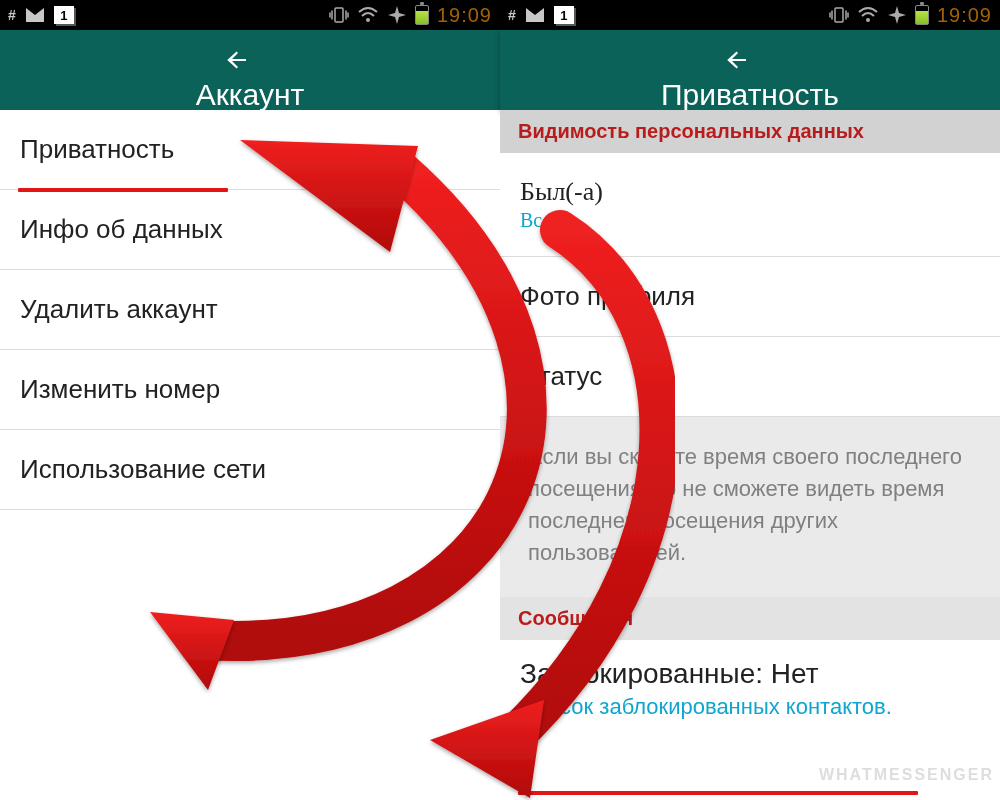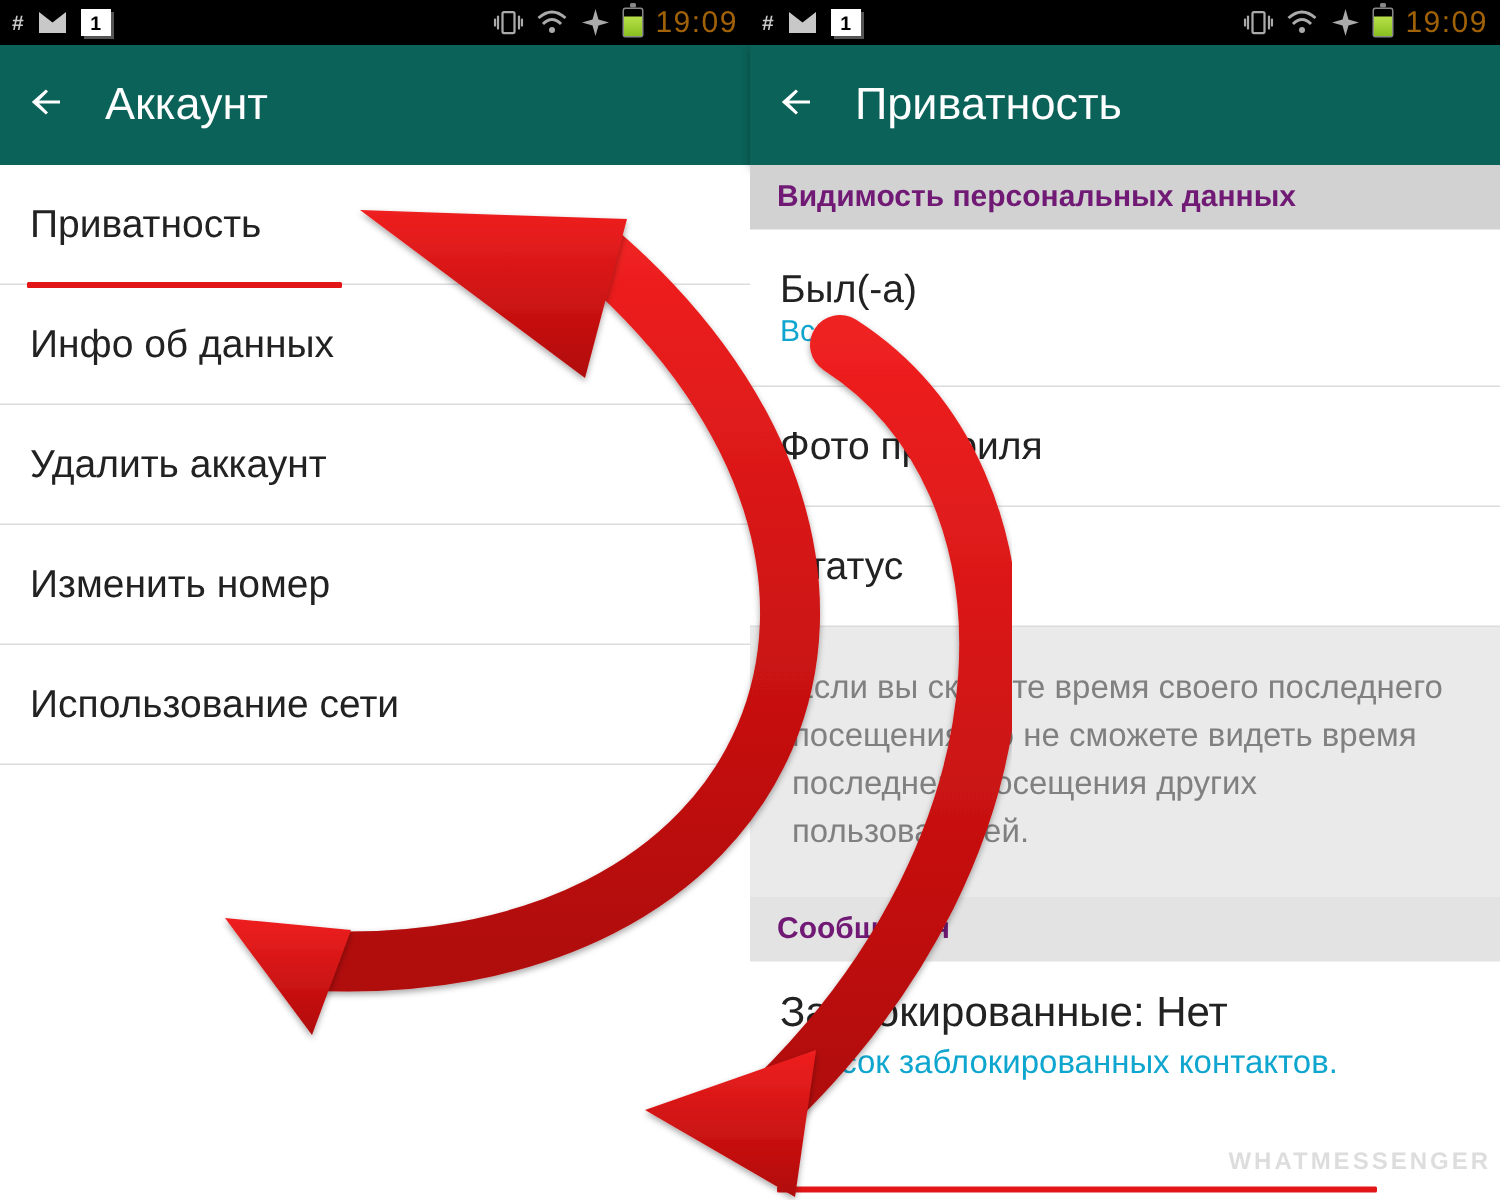--- a/index.html
+++ b/index.html
@@ -36,42 +36,43 @@
     .battery-fill { width:100%; height:75%; background: linear-gradient(#b8e04a,#88c020);}
     .vibrate-icon svg, .wifi-icon svg, .plane-icon svg { display:block; }
 
     
     .app-header {
       height: 80px;
       background: #0b6258;
       color: #fff;
       display: flex;
       align-items: center;
-      padding: 4px 18px;
+      padding: 16px 18px;
       box-shadow: 0 2px 6px rgba(0,0,0,.3);
+      flex-direction: column;
     }
     .back-arrow { margin-right: 24px; cursor: pointer; }
     .header-title { font-size: 30px; font-weight: 400; }
 
     
     .content { flex:1; background:#fff; overflow:hidden; }
     .row {
       padding: 24px 20px;
       font-size: 26px;
       color: #222;
       border-bottom: 1px solid #dcdcdc;
       cursor: pointer;
       position: relative;
     }
     .row-sub { font-size: 20px; color: #0ea6ce; margin-top: 2px; }
 
     .section-header {
       padding: 10px 18px;
       background: #d2d2d2;
-      color: #701a75;
+      color: #b91c1c;
       font-size: 20px;
       font-weight: 600;
     }
     .section-header.light { background:#e3e3e3; }
 
     .info-box {
       padding: 24px 20px 28px 28px;
       background: #eaeaea;
       color: #808080;
       font-size: 22px;
@@ -212,21 +213,21 @@
       <svg width="28" height="28" viewBox="0 0 28 28">
           <path d="M22 13 H8 l6 -6 -1.4 -1.4 L3.2 14 12.6 22.4 14 21 l-6 -6 h14 z" fill="#fff"></path>
         </svg>
     </span>
     <span class="header-title">Приватность</span>
   </div>
 
   <div class="content">
     <div class="section-header">Видимость персональных данных</div>
 
-    <div class="row" style="border-bottom:1px solid #dcdcdc;">
+    <div class="row" style="border-bottom:1px solid #dcdcdc;font-family:Liberation Serif, serif;">
       <div>Был(-а)</div>
       <div class="row-sub">Все</div>
     </div>
     <div class="row">
       <span>Фото профиля</span>
     </div>
     <div class="row">
       <span>Статус</span>
     </div>
 

